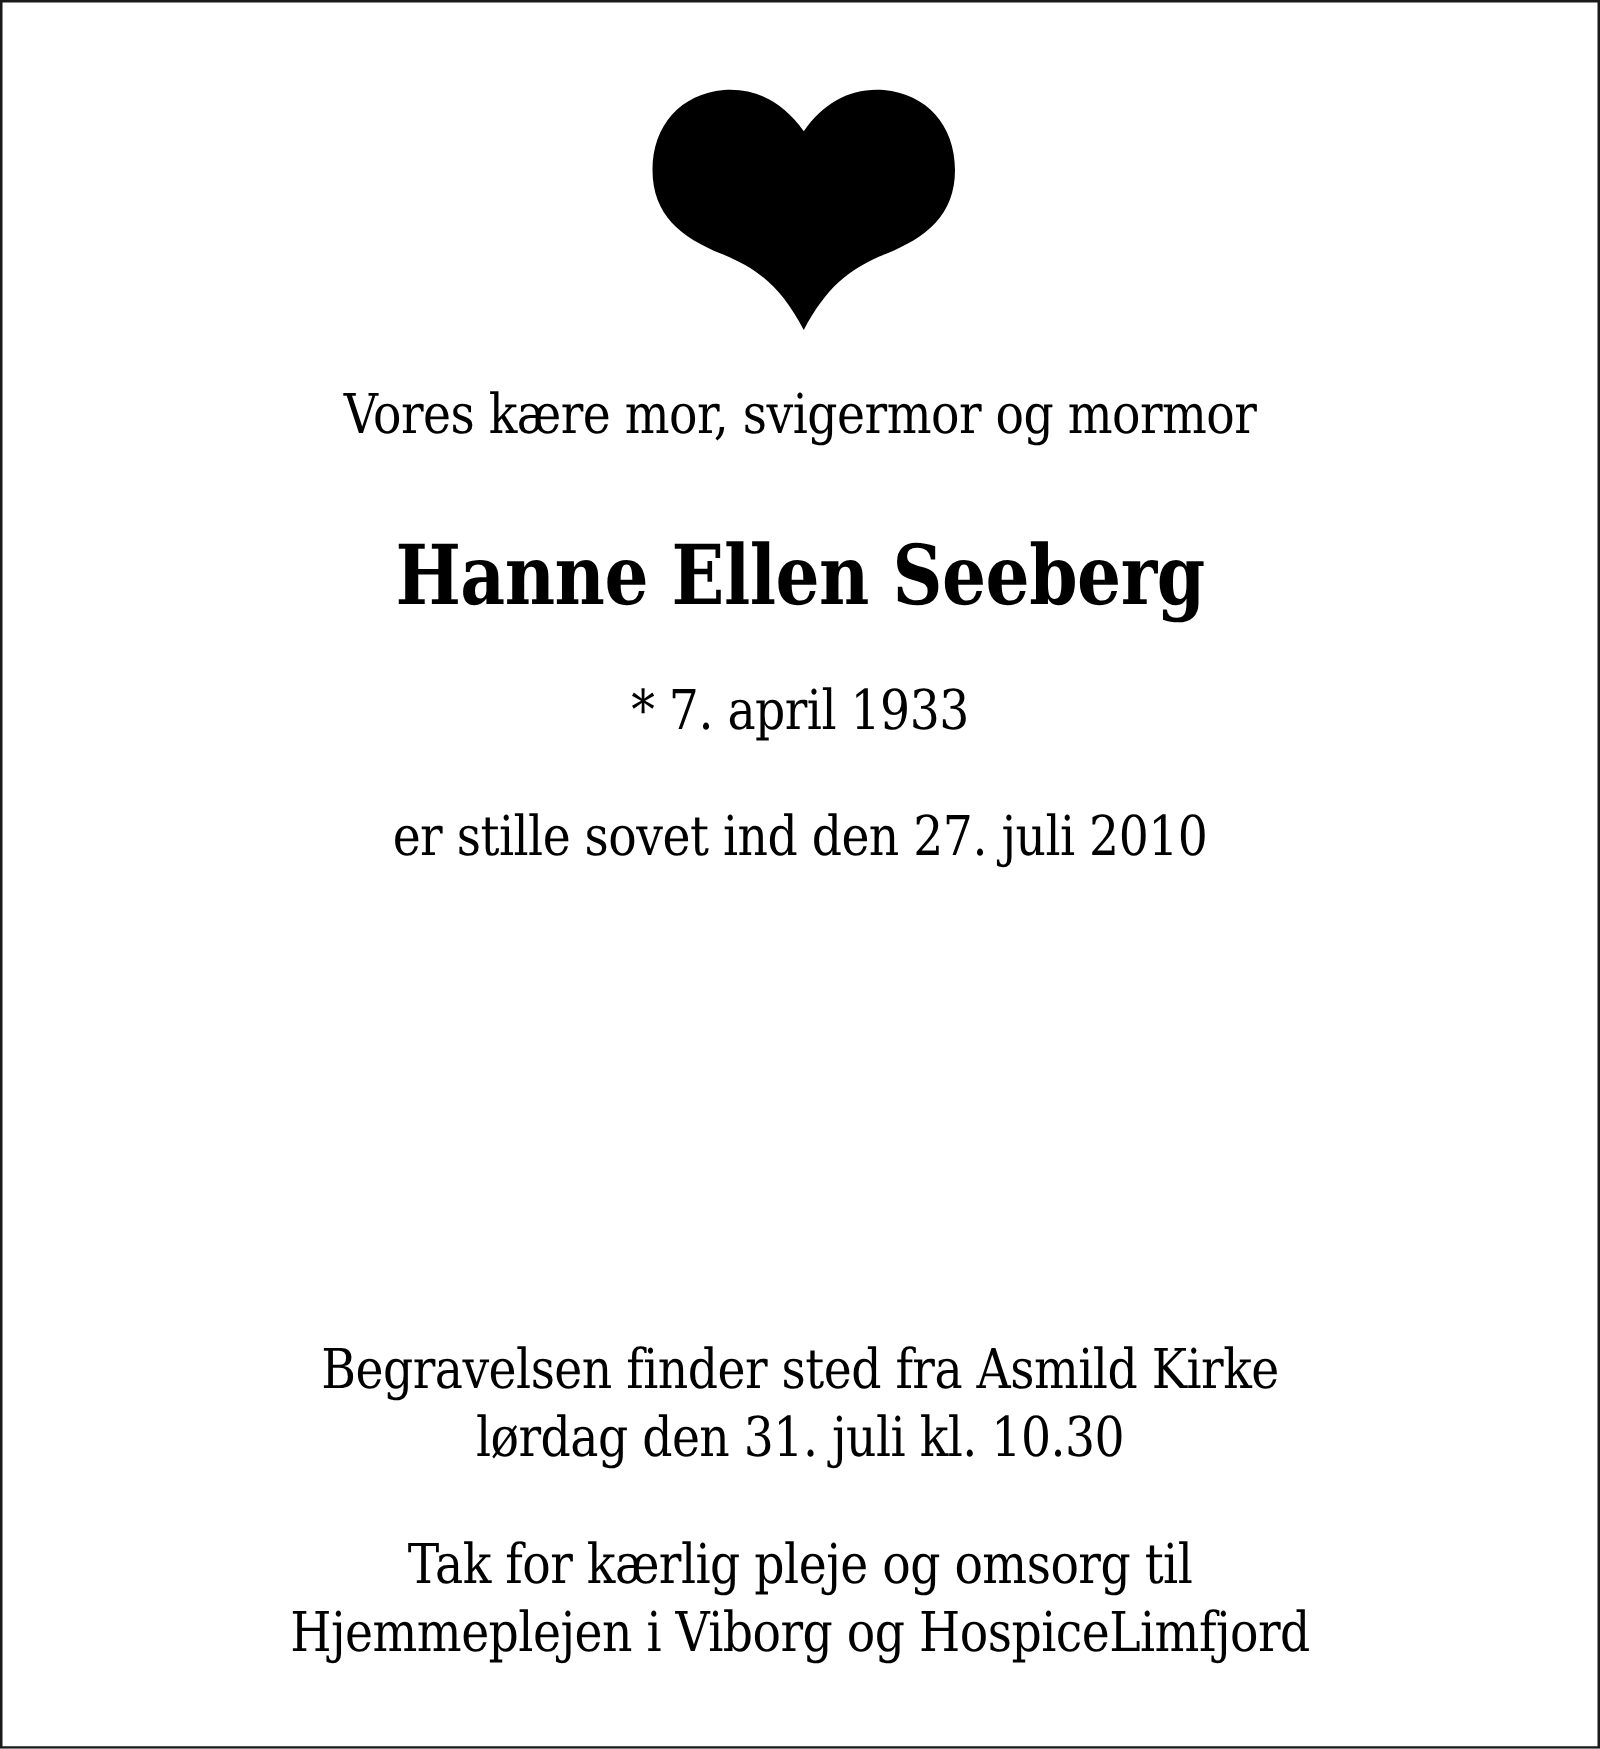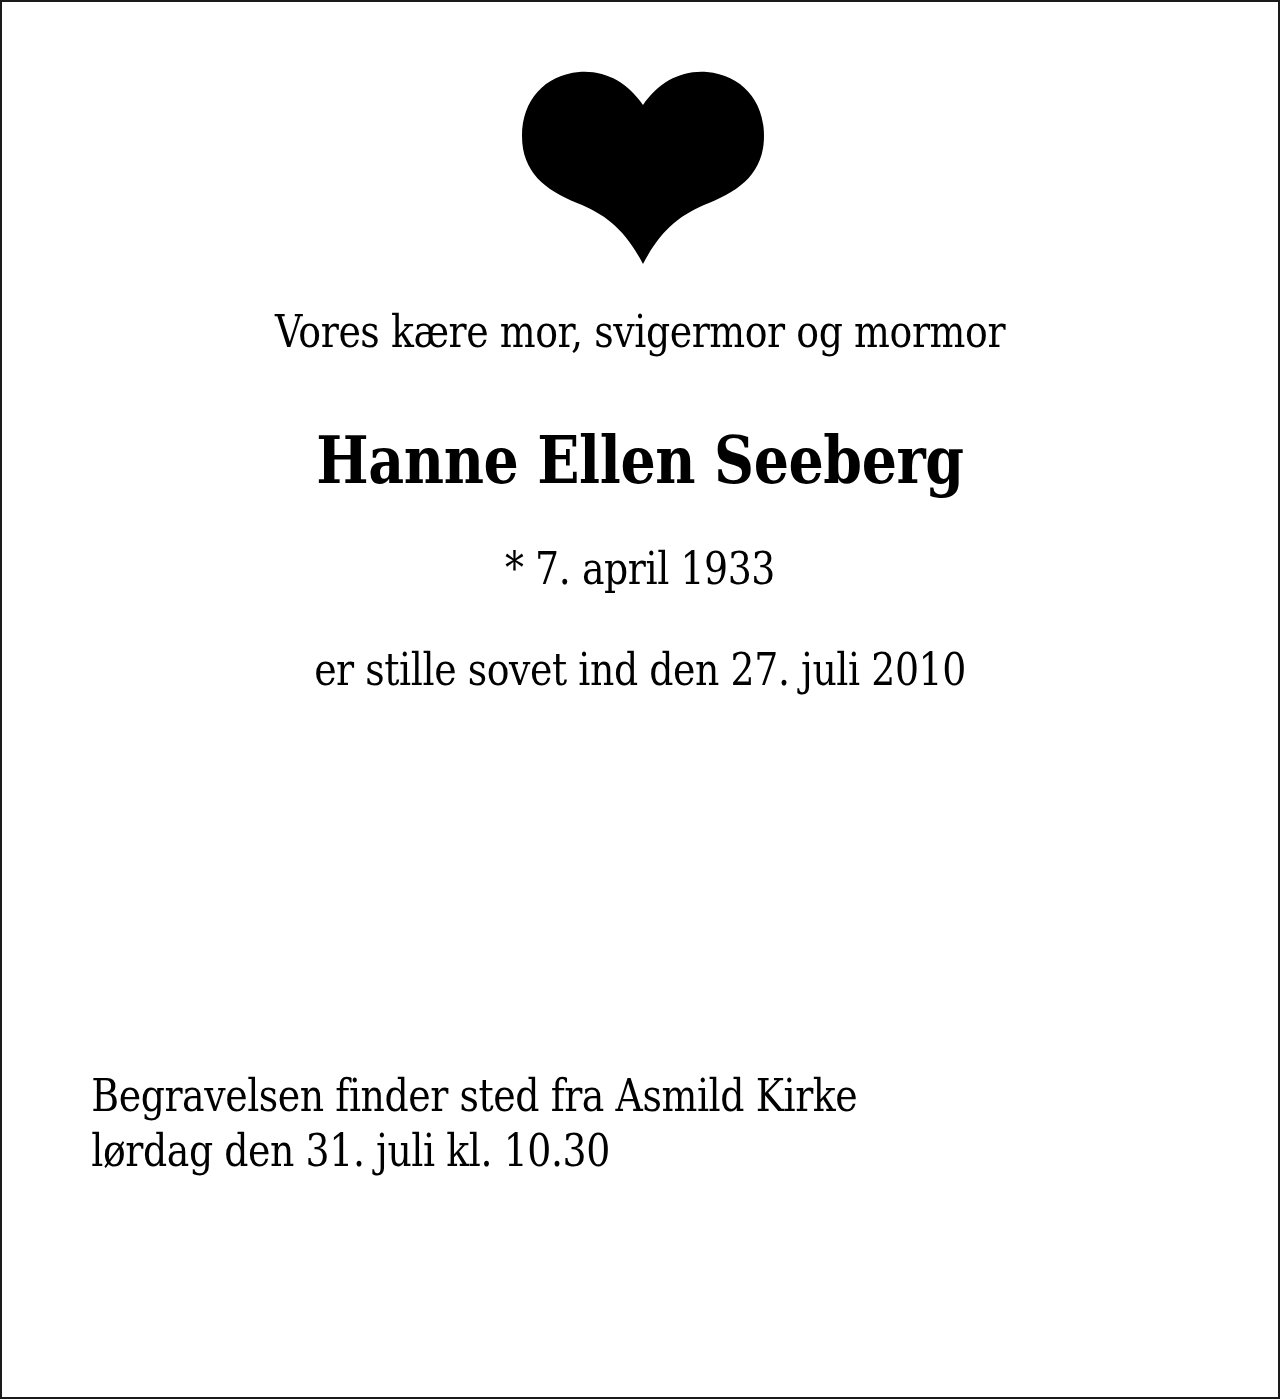--- a/index.html
+++ b/index.html
@@ -73,21 +73,21 @@
       font-weight: bold;
       white-space: nowrap;
       letter-spacing: -0.5px;
       transform: scaleX(0.84);
     }
     .funeral {
       position: absolute;
       left: 0;
       top: 1066px;
       width: 100%;
-      text-align: left;
+      text-align: center;
     }
     .funeral .f-line, .thanks .t-line {
       display: block;
       font-size: 44px;
       line-height: 55px;
       white-space: nowrap;
       letter-spacing: -0.5px;
       transform: scaleX(0.86);
     }
     .thanks {
@@ -124,14 +124,18 @@
   <div class="line born">* 7. april 1933</div>
 
   <div class="line died">er stille sovet ind den 27. juli 2010</div>
 
 
   <div class="funeral">
     <span class="f-line">Begravelsen finder sted fra Asmild Kirke</span>
     <span class="f-line">lørdag den 31. juli kl. 10.30</span>
   </div>
 
+  <div class="thanks">
+    <span class="t-line">Tak for kærlig pleje og omsorg til</span>
+    <span class="t-line">Hjemmeplejen i Viborg og HospiceLimfjord</span>
+  </div>
 
 </div>
 
 </body></html>

